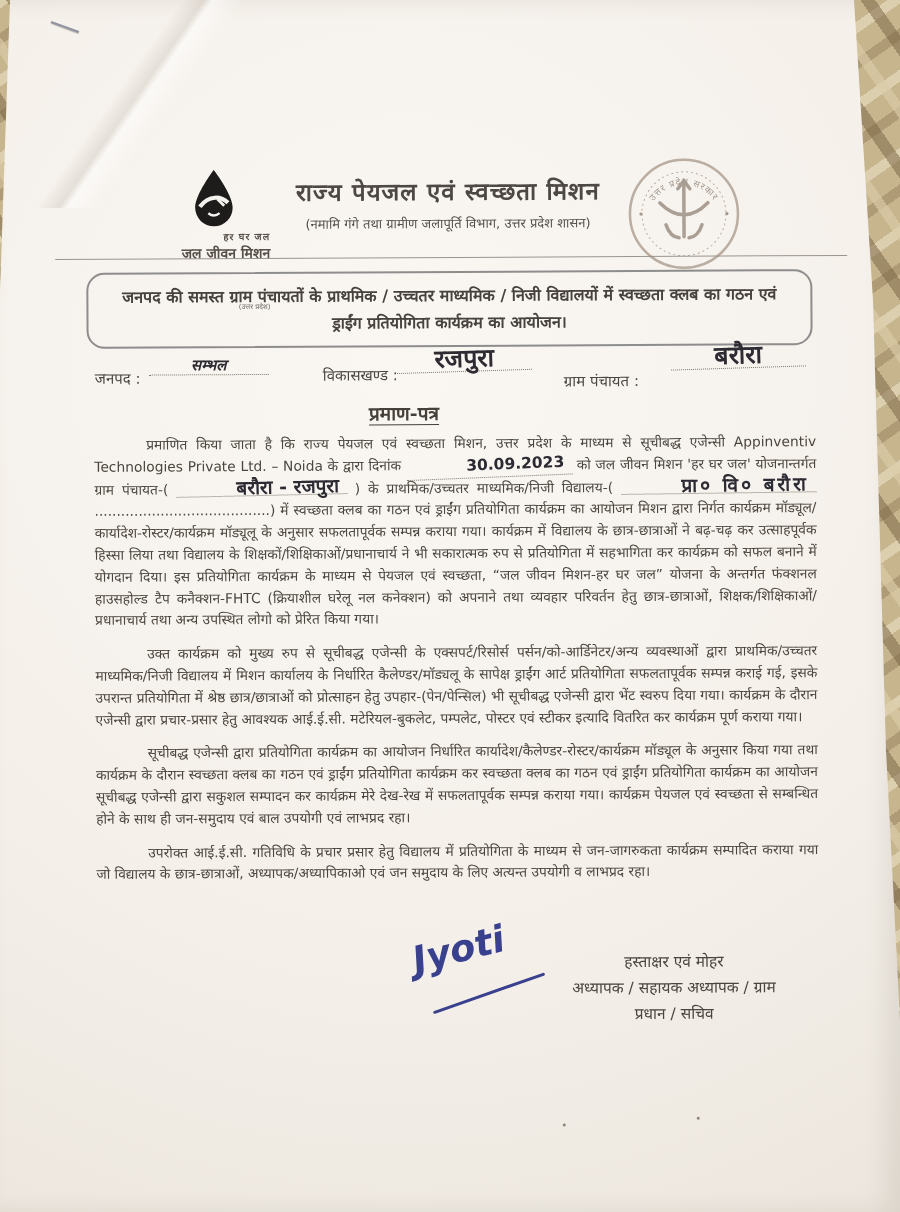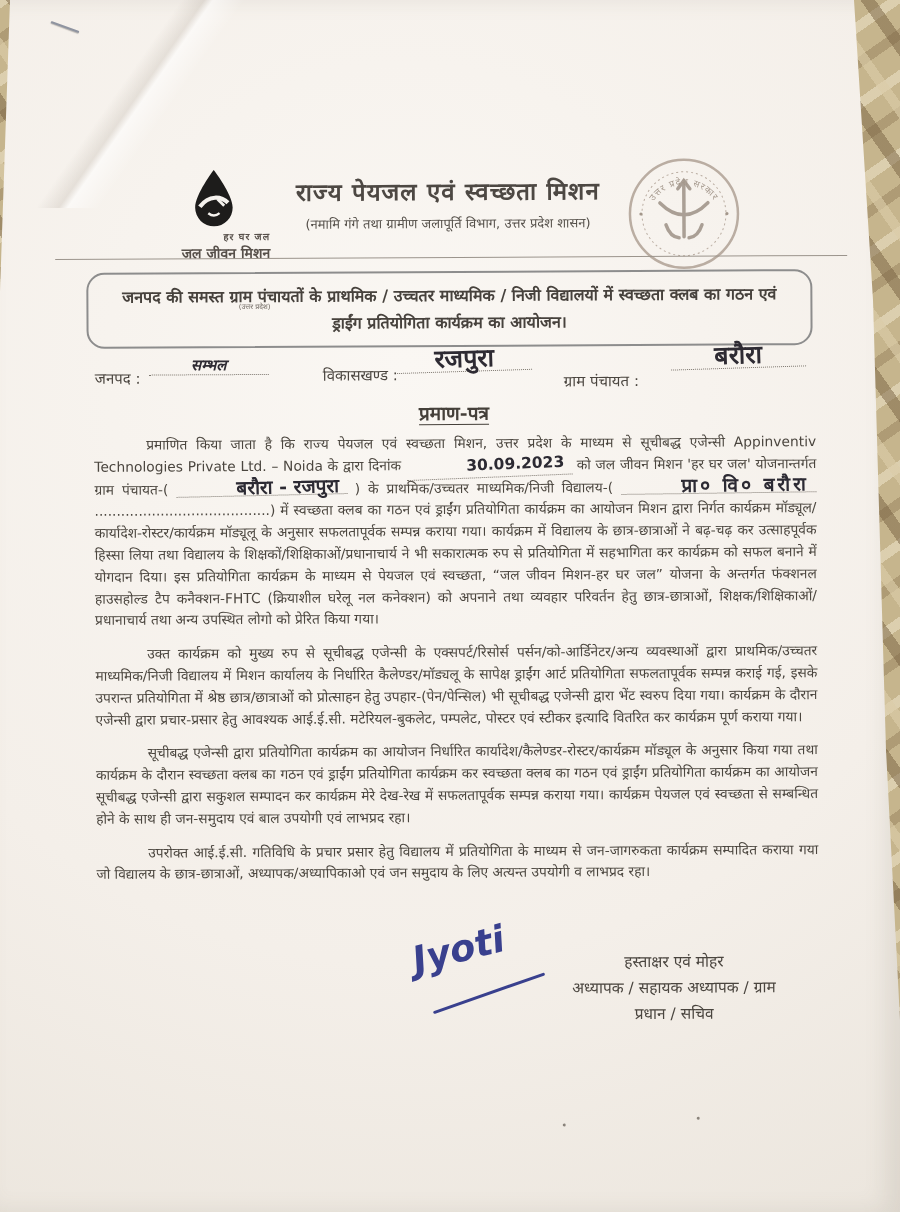--- a/index.html
+++ b/index.html
@@ -52,21 +52,21 @@
   
   .f-label{position:absolute;font-size:15px;color:#4a453f;}
   .fill{
     position:absolute;border-bottom:1.5px dotted #7d776f;text-align:center;
     color:#2e2b33;font-weight:600;
   }
   .hw-big{font-size:25px;line-height:25px;transform:rotate(-1.5deg);}
   .hw-small{font-size:15px;line-height:17px;}
 
   .cert-title{
-    position:absolute;left:370px;top:400px;width:170px;text-align:center;
+    position:absolute;left:370px;top:400px;width:170px;text-align:left;
     font-size:19px;font-weight:700;color:#45403a;
     text-decoration:underline;text-underline-offset:4px;
   }
 
   
   .bodytext{position:absolute;left:95px;top:433px;width:722px;}
   .bodytext p{
     margin:0 0 12px 0;font-size:13.8px;line-height:21.8px;
     text-align:justify;text-indent:52px;color:#4b463f;
   }

